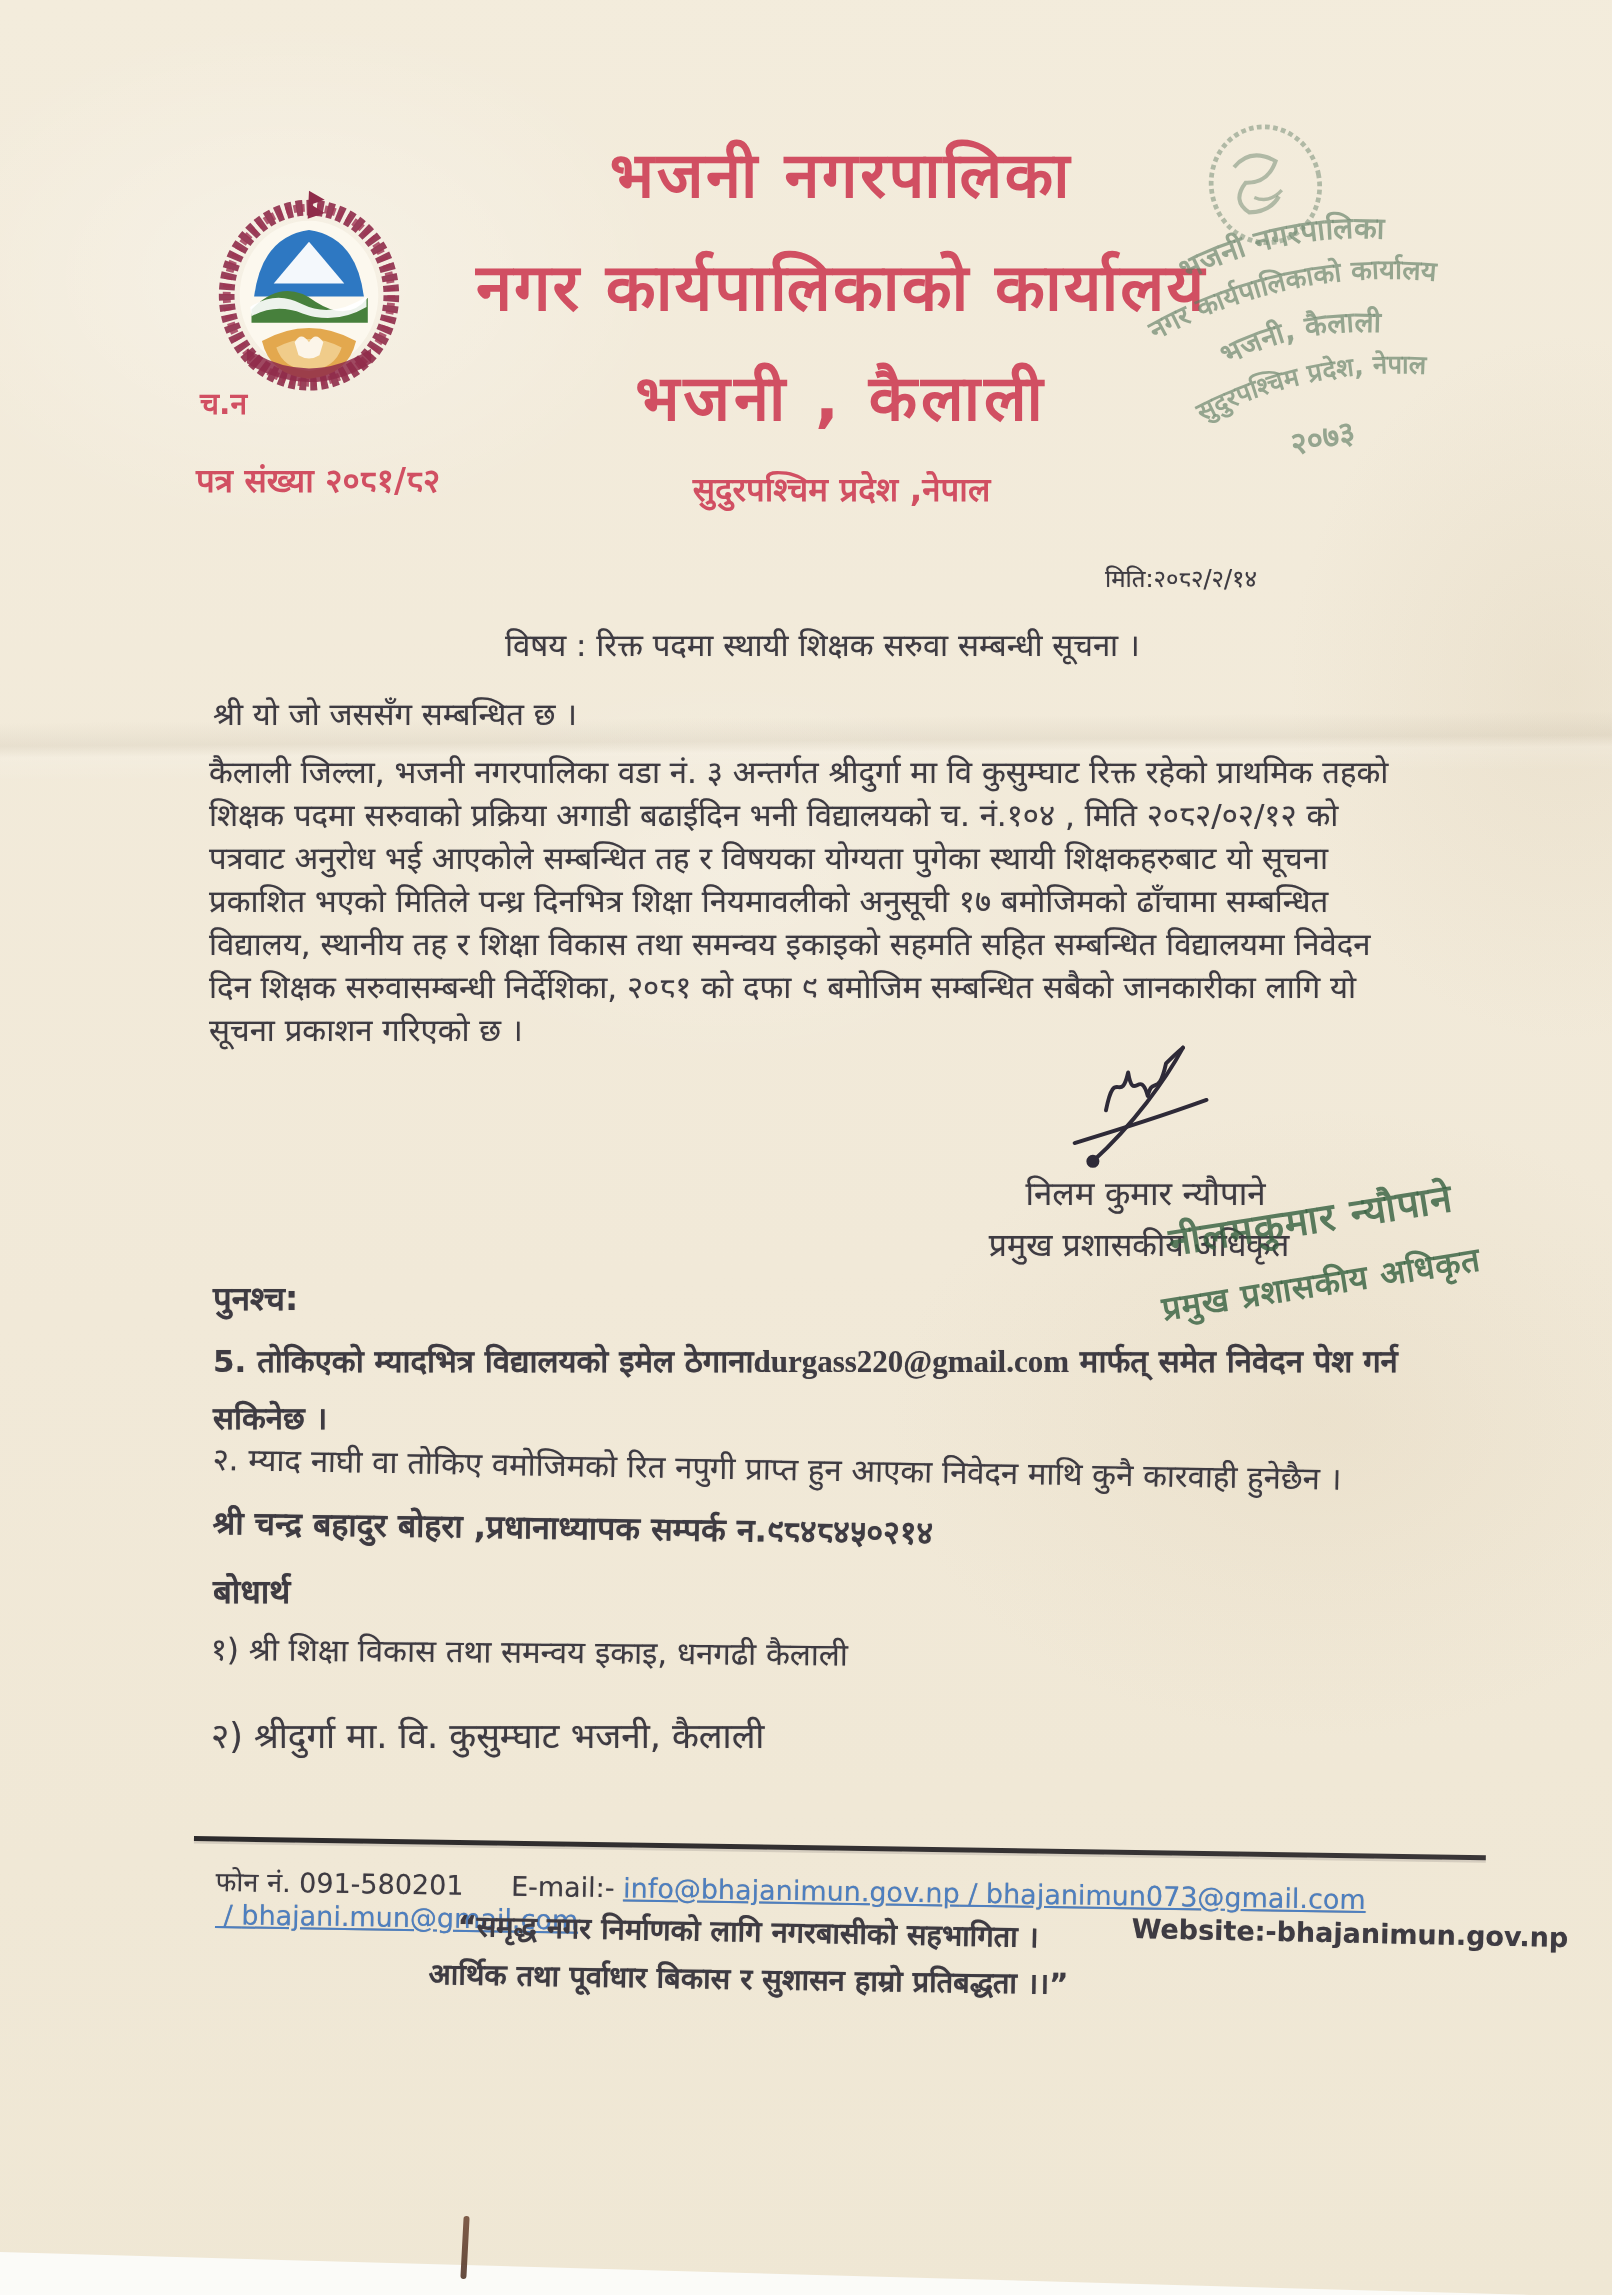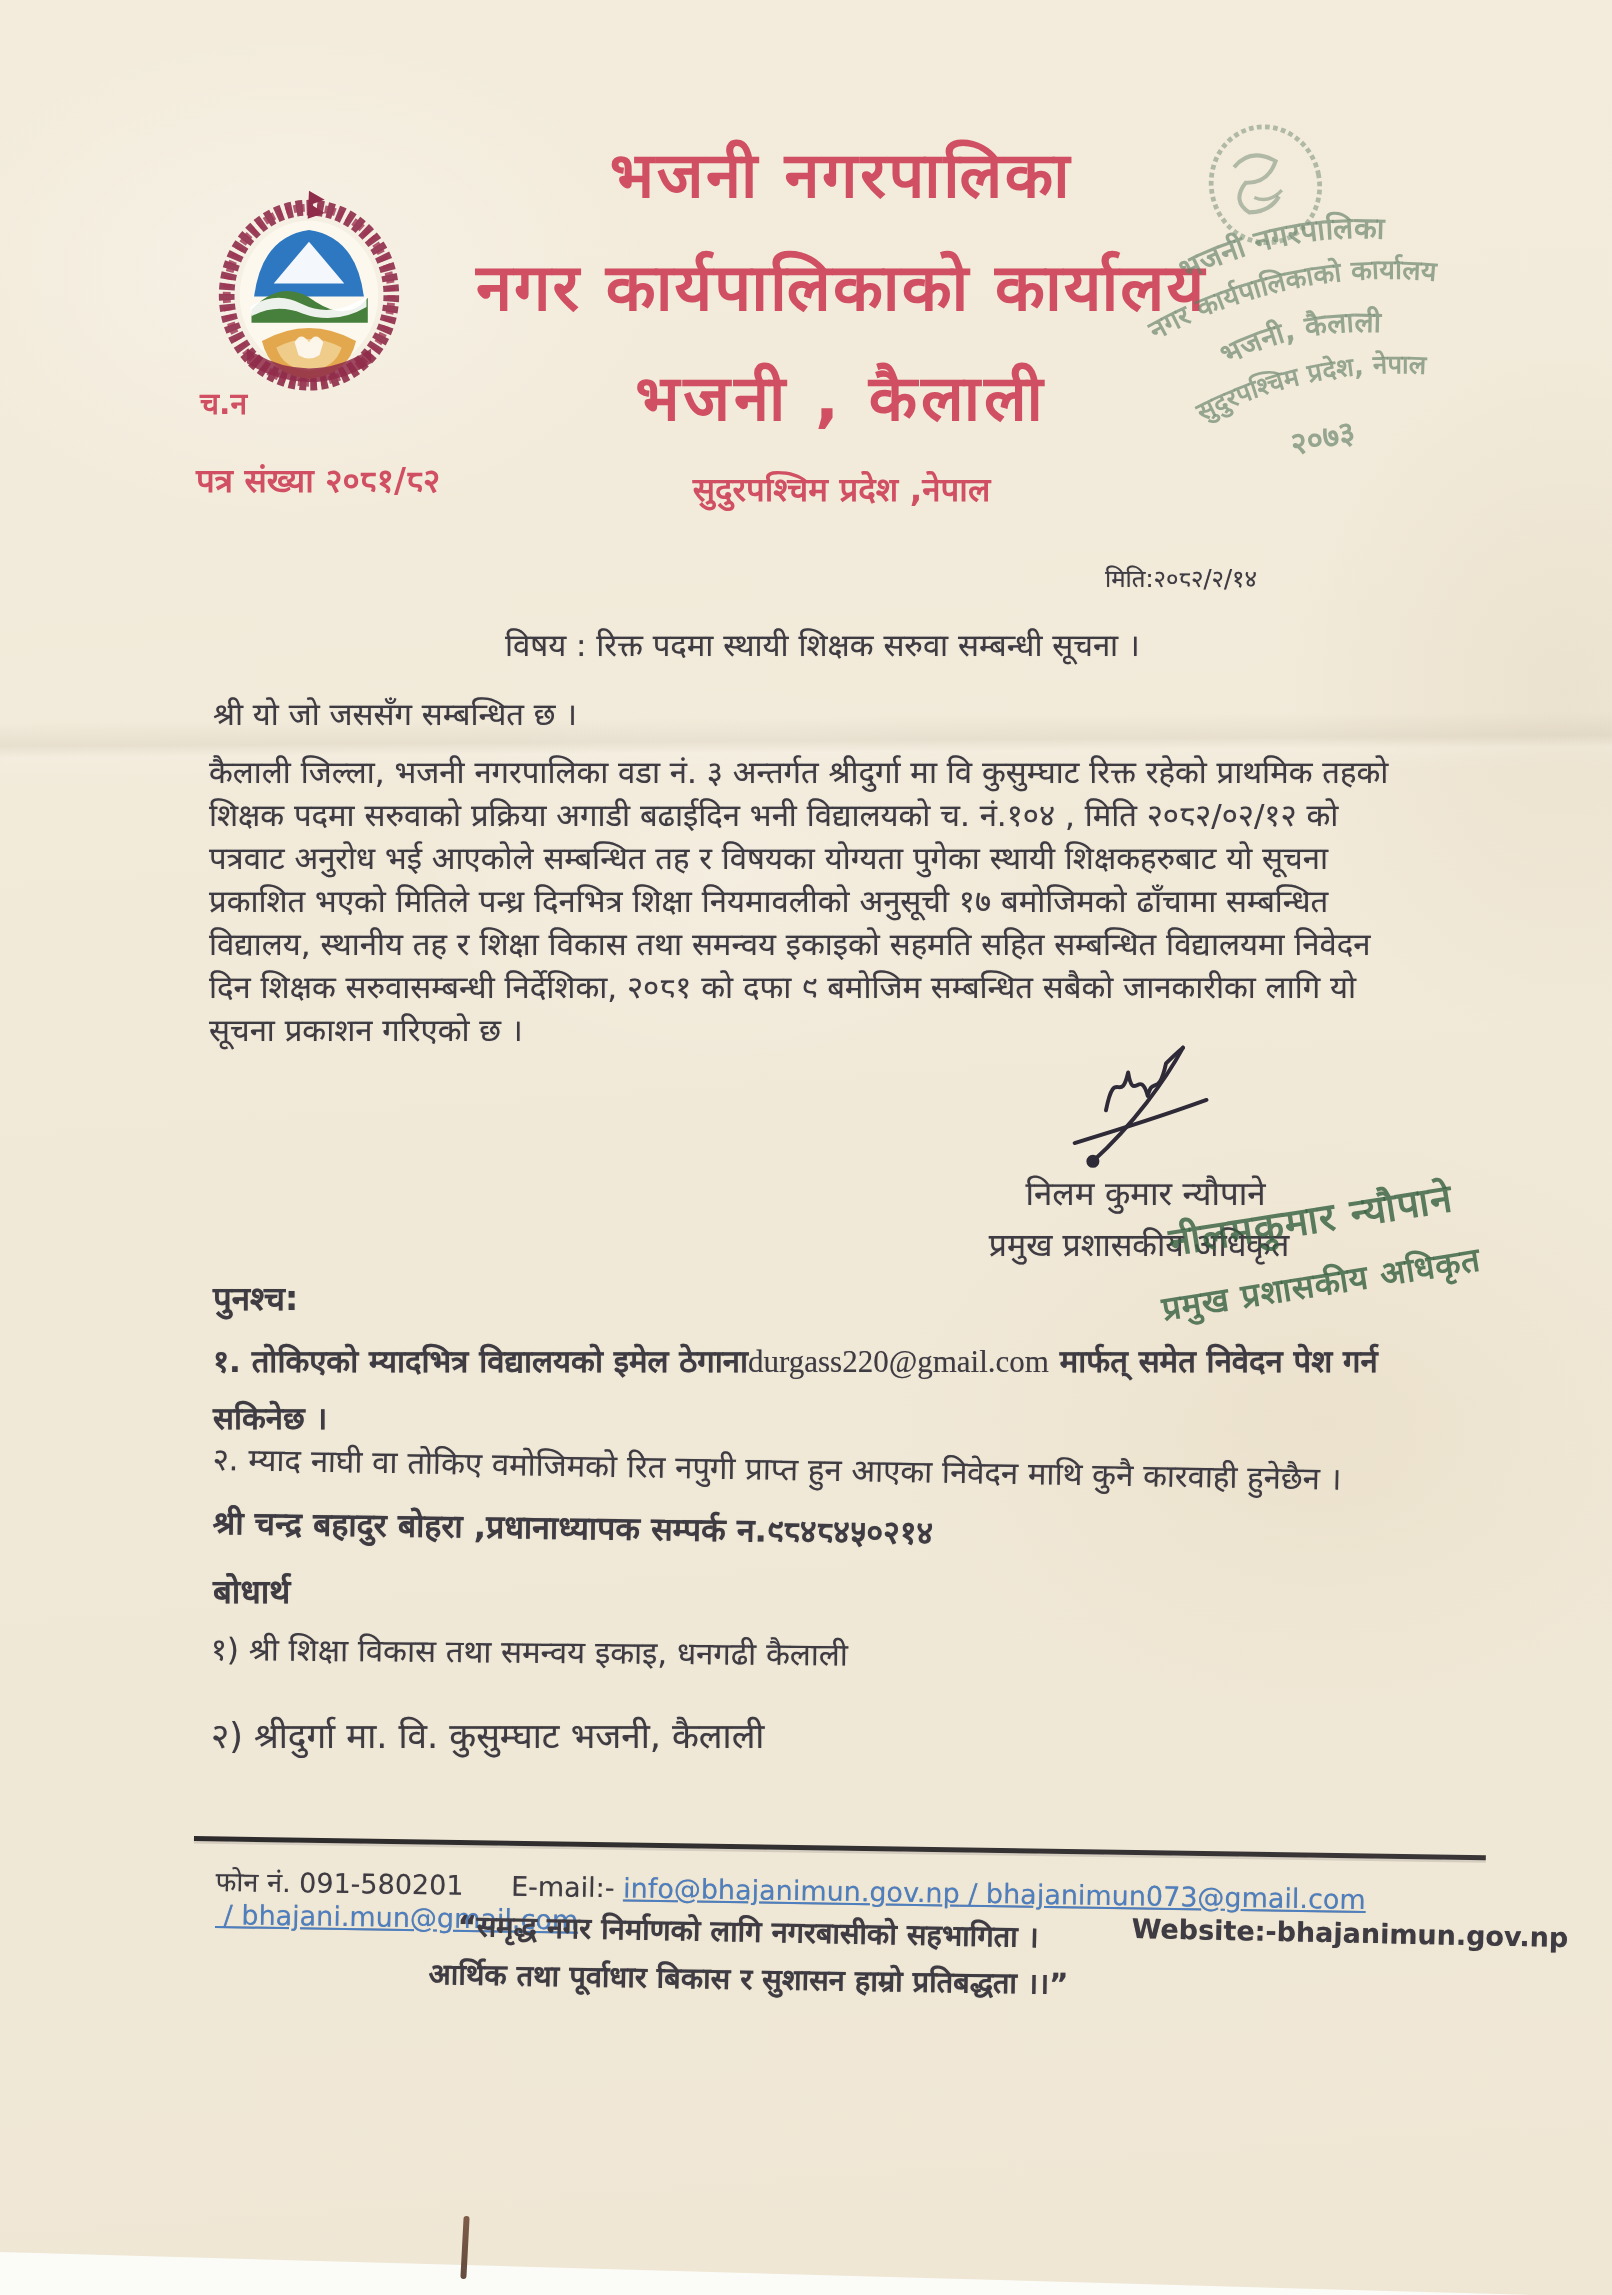--- a/index.html
+++ b/index.html
@@ -51,21 +51,21 @@
   .stamp-name{
     left:1034px;top:1191px;width:563px;
     transform:rotate(-9deg);
     color:rgba(56,98,66,.82);
     text-align:center;
   }
   .stamp-name .l1{font-size:39px;font-weight:bold;letter-spacing:1.3px;}
   .stamp-name .l2{font-size:33px;font-weight:bold;margin-top:17px;letter-spacing:0.7px;}
   .punashcha{left:213px;top:1275px;font-size:33px;font-weight:600;text-align:center;}
   .p1l1{left:213px;top:1339px;width:1309px;font-size:31px;font-weight:600;}
-  .p1l1 .latin{font-family:"Liberation Serif", serif;font-weight:normal;}
+  .p1l1 .latin{font-family:"Liberation Serif", serif;font-weight:bold;}
   .p1l2{left:213px;top:1385px;font-size:31px;font-weight:600;margin-top:11px;}
   .p2{left:213px;top:1437px;width:1243px;font-size:31px;transform:rotate(1deg);transform-origin:left top;}
   .contact{left:213px;top:1500px;width:1112px;font-size:32px;font-weight:bold;transform:rotate(.8deg);transform-origin:left top;}
   .bodhartha{left:213px;top:1568px;font-size:33px;font-weight:bold;}
   .cc1{left:211px;top:1627px;width:1112px;font-size:31px;transform:rotate(.5deg);transform-origin:left top;}
   .cc2{left:211px;top:1693px;width:1112px;font-size:35px;margin-top:18px;}
   .footrule{
     left:194px;top:1836px;width:1292px;height:5.2px;
     background:linear-gradient(90deg,#2c2a2b,#3a3637);
     transform:rotate(.85deg);transform-origin:left top;
@@ -161,21 +161,21 @@
   <div class="abs ink sig-name">निलम कुमार न्यौपाने</div>
   <div class="abs ink sig-title">प्रमुख प्रशासकीय अधिकृत</div>
 
   <div class="abs stamp-name">
     <div class="l1">नीलमकुमार न्यौपाने</div>
     <div class="l2">प्रमुख प्रशासकीय अधिकृत</div>
   </div>
 
   <div class="abs ink punashcha">पुनश्च:</div>
   <div class="abs ink p1l1">
-    <span>१. तोकिएको म्यादभित्र विद्यालयको इमेल ठेगाना</span><span class="latin">durgass220@gmail.com</span><span class="pre"> मार्फत् समेत निवेदन पेश गर्न</span>
+    <span>5. तोकिएको म्यादभित्र विद्यालयको इमेल ठेगाना</span><span class="latin">durgass220@gmail.com</span><span class="pre"> मार्फत् समेत निवेदन पेश गर्न</span>
   </div>
   <div class="abs ink p1l2">सकिनेछ ।</div>
   <div class="abs ink p2">२. म्याद नाघी वा तोकिए वमोजिमको रित नपुगी प्राप्त हुन आएका निवेदन माथि कुनै कारवाही हुनेछैन ।</div>
   <div class="abs ink contact">श्री चन्द्र बहादुर बोहरा ,प्रधानाध्यापक सम्पर्क न.९८४८४५०२१४</div>
 
   <div class="abs ink bodhartha">बोधार्थ</div>
   <div class="abs ink cc1">१) श्री शिक्षा विकास तथा समन्वय इकाइ, धनगढी कैलाली</div>
   <div class="abs ink cc2">२) श्रीदुर्गा मा. वि. कुसुम्घाट भजनी, कैलाली</div>
 
   <div class="footrule abs"></div>

